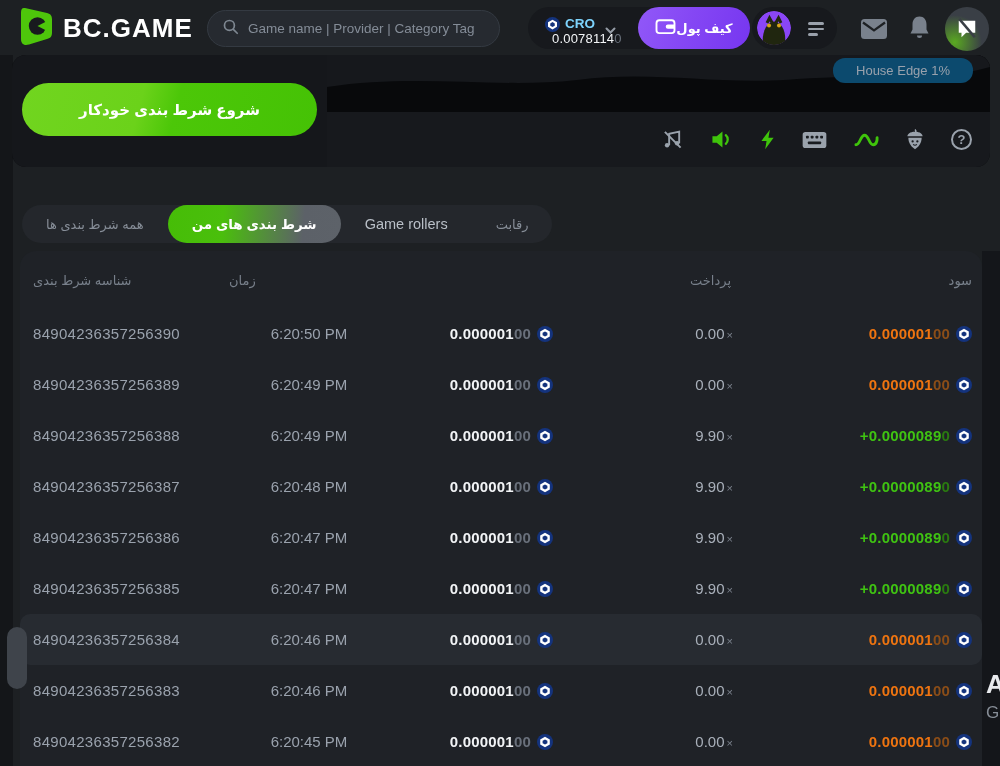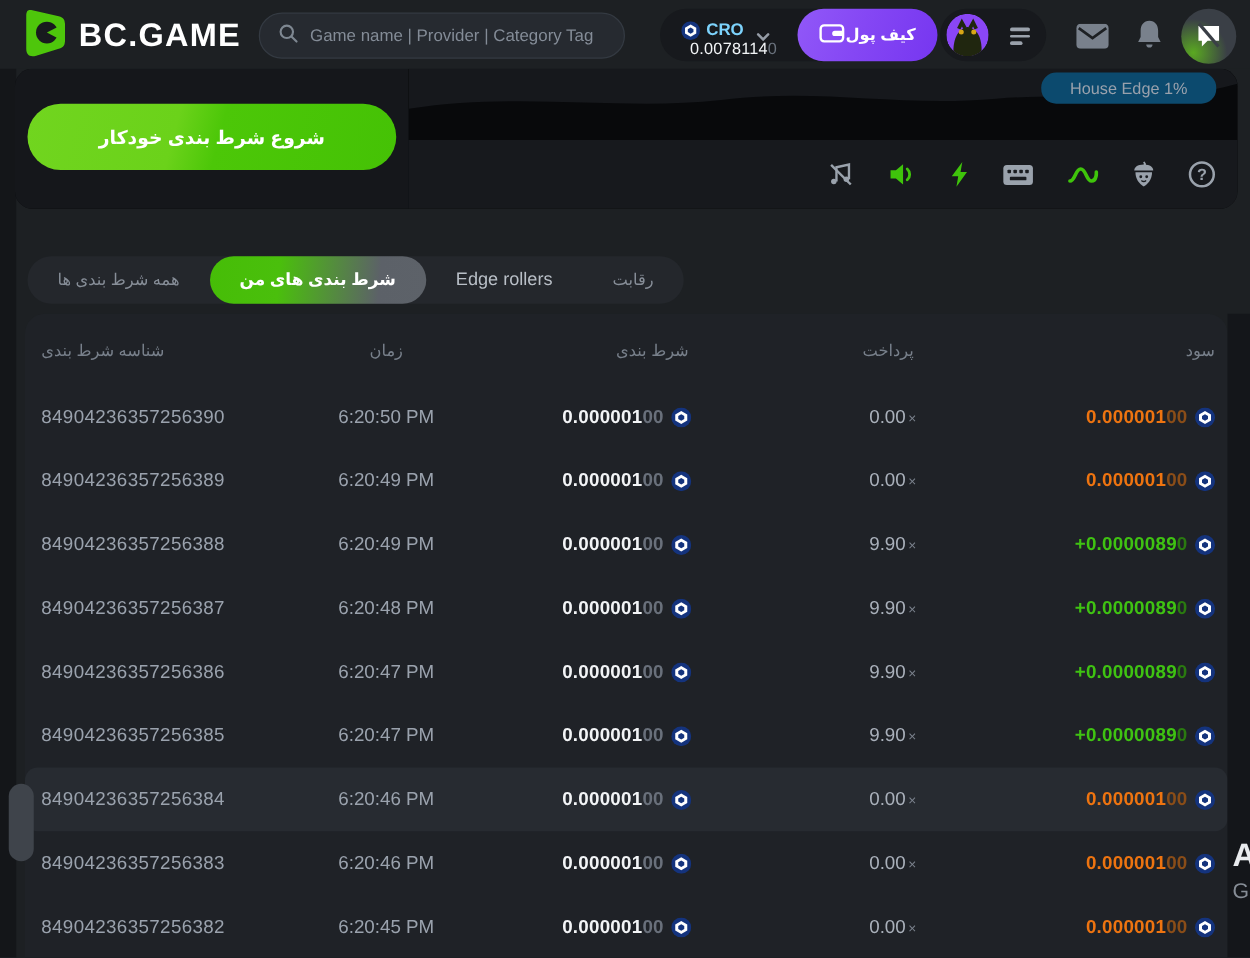--- a/index.html
+++ b/index.html
@@ -53,21 +53,21 @@
   .tab-bar{left:22px;top:205px;height:38px;background:#24272c;border-radius:19px;display:inline-flex;align-items:center}
   .tab{height:38px;display:flex;align-items:center;padding:0 24px;font-size:13px;color:#878e98;cursor:pointer;white-space:nowrap}
   .tab.latin{font-size:14.5px;color:#b9bfc7}
   .tab.active{background:linear-gradient(95deg,#46bd07 0%,#4abf0c 32%,#5c6168 78%,#5d6269 100%);border-radius:19px;color:#fff;font-weight:bold;font-size:13.5px}
 
   
   .bets{left:20px;top:251px;width:962px;height:515px;background:#1f2227;border-radius:16px 16px 0 0}
   .thead{position:relative;height:57px;font-size:13px;color:#78808b}
   .thead>div{position:absolute;top:0;height:57px;line-height:60px;white-space:nowrap}
   .h-id{left:13px}
-  .h-time{left:209px;width:160px;text-align:center}
+  .h-time{left:209px;width:160px;text-align:left}
   .h-bet{right:431px}
   .h-payout{right:251px}
   .h-profit{right:10px}
   .row{position:relative;height:51px;cursor:pointer}
   .row.highlight{background:#272b31;border-radius:10px}
   .row>div{position:absolute;top:0;height:51px}
   .c-id{left:13px;line-height:51px;font-size:15px;color:#9aa2ad;letter-spacing:.3px}
   .c-time{left:209px;width:160px;text-align:center;line-height:51px;font-size:15px;color:#9aa2ad}
   .c-bet{right:429px;display:flex;align-items:center;gap:6px}
   .c-bet .amt{font-size:15px;font-weight:bold;color:#f2f4f6;letter-spacing:.2px;white-space:nowrap}
@@ -236,29 +236,28 @@
     <span class="help-circle">
         <span>?</span>
       </span>
   </div>
   <div class="house-edge">House Edge 1%</div>
 </div>
 
 <div class="abs tab-bar">
   <div class="tab fa">همه شرط بندی ها</div>
   <div class="tab active fa">شرط بندی های من</div>
-  <div class="tab latin">Edge rollers</div>
+  <div class="tab latin">Game rollers</div>
   <div class="tab fa">رقابت</div>
 </div>
 
 <div class="abs bets">
   <div class="thead">
     <div class="h-id fa">شناسه شرط بندی</div>
     <div class="h-time fa">زمان</div>
-    <div class="h-bet fa">شرط بندی</div>
     <div class="h-payout fa">پرداخت</div>
     <div class="h-profit fa">سود</div>
   </div>
 
   <div class="row loss">
     <div class="c-id">84904236357256390</div>
     <div class="c-time">6:20:50 PM</div>
     <div class="c-bet">
         <span class="amt"><span>0.000001</span><span class="dim">00</span></span>
         <svg width="16" height="16" viewBox="0 0 16 16">

